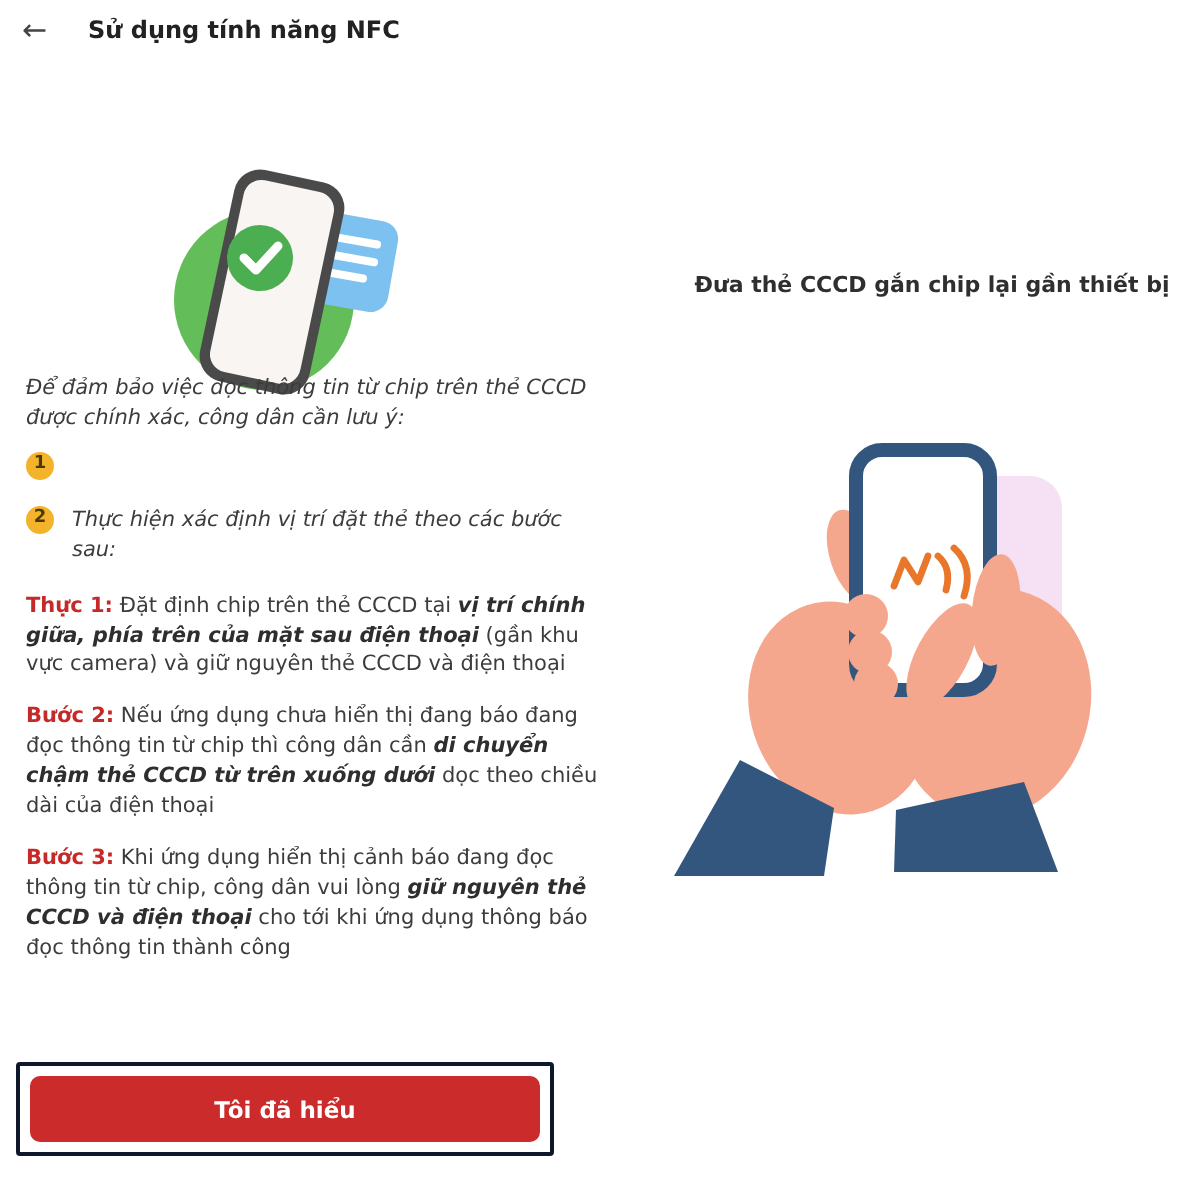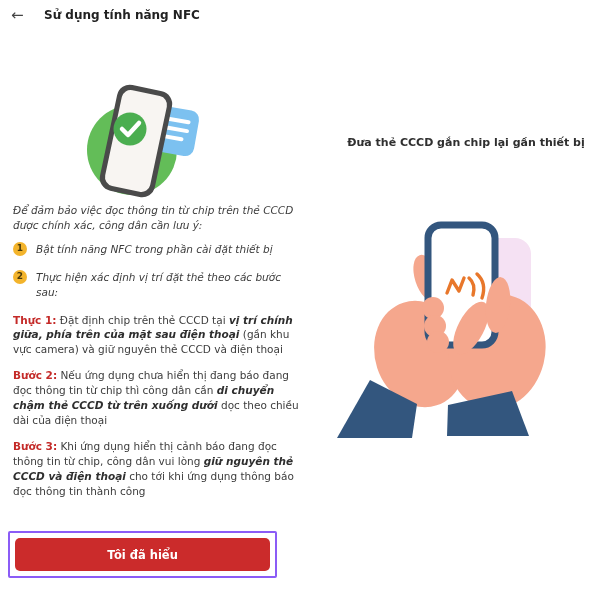--- a/index.html
+++ b/index.html
@@ -8,33 +8,33 @@
     font-family:"DejaVu Sans","Liberation Sans",sans-serif;color:#3b3b3b;
   }
   
   .header{position:absolute;top:0;left:0;right:0;height:30px;display:flex;align-items:center;padding-left:11px;box-sizing:border-box;}
   .back{font-size:15px;color:#444;width:24px;cursor:pointer;line-height:1;}
   .title{font-size:12px;font-weight:bold;color:#222;margin-left:9px;}
   
   .illus-left{position:absolute;left:75px;top:80px;}
   
   .textcol{position:absolute;left:13px;top:187px;width:293px;font-size:10.5px;line-height:1.42;}
-  .intro{margin:16px 0 9px 0;font-style:italic;color:#3c3c3c;}
+  .intro{margin:0 0 9px 0;font-style:italic;color:#3c3c3c;}
   .note{display:flex;align-items:flex-start;margin:0 0 13px 0;}
   .note-badge{flex:0 0 auto;width:14px;height:14px;border-radius:50%;background:#F3B42C;color:#4a3a08;
     font-size:9px;font-weight:bold;display:flex;align-items:center;justify-content:center;margin-right:9px;margin-top:0px;}
   .note-text{font-style:italic;color:#3c3c3c;padding-top:0px;}
   .step{margin:0 0 11px 0;color:#3c3c3c;}
   .step-label{color:#C42A28;font-weight:bold;}
   .em{font-weight:bold;font-style:italic;color:#2e2e2e;}
   
   .caption{position:absolute;left:338px;top:136px;width:256px;text-align:center;font-size:11px;color:#2f2f2f;font-weight:bold;}
   .illus-right{position:absolute;left:335px;top:192px;}
   
-  .btn-ring{position:absolute;left:8px;top:531px;width:269px;height:47px;border:2px solid #8b5cf6;border-radius:2px;box-sizing:border-box;background:#fff;}
+  .btn-ring{position:absolute;left:8px;top:531px;width:269px;height:47px;border:2px solid #0f172a;border-radius:2px;box-sizing:border-box;background:#fff;}
   .btn{position:absolute;left:5px;top:5px;right:5px;bottom:5px;background:#CB2B2B;border:none;border-radius:5px;
     color:#ffffff;font-weight:bold;font-size:11.5px;font-family:inherit;cursor:pointer;display:flex;align-items:center;justify-content:center;}
 </style>
 </head>
 <body>
 
 <div id="screen">
 
   <div class="header">
     <span class="back">←</span>
@@ -57,21 +57,20 @@
       <circle cx="55" cy="49" r="16.5" fill="#4BAE50"></circle>
       <path d="M47 49 l6 6 l11 -12" stroke="#ffffff" stroke-width="4.5" fill="none" stroke-linecap="round" stroke-linejoin="round"></path>
     </g>
   </svg>
 
   <div class="textcol">
     <p class="intro">Để đảm bảo việc đọc thông tin từ chip trên thẻ CCCD được chính xác, công dân cần lưu ý:</p>
 
     <div class="note">
       <span class="note-badge">1</span>
-      <span class="note-text">Bật tính năng NFC trong phần cài đặt thiết bị</span>
     </div>
     <div class="note">
       <span class="note-badge">2</span>
       <span class="note-text">Thực hiện xác định vị trí đặt thẻ theo các bước sau:</span>
     </div>
 
     <p class="step"><span class="step-label">Thực 1:</span><span> Đặt định chip trên thẻ CCCD tại </span><span class="em">vị trí chính giữa, phía trên của mặt sau điện thoại</span><span> (gần khu vực camera) và giữ nguyên thẻ CCCD và điện thoại</span></p>
 
     <p class="step"><span class="step-label">Bước 2:</span><span> Nếu ứng dụng chưa hiển thị đang báo đang đọc thông tin từ chip thì công dân cần </span><span class="em">di chuyển chậm thẻ CCCD từ trên xuống dưới</span><span> dọc theo chiều dài của điện thoại</span></p>
 

